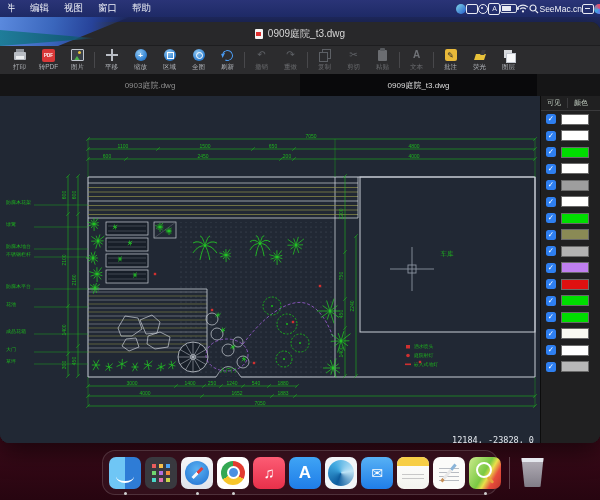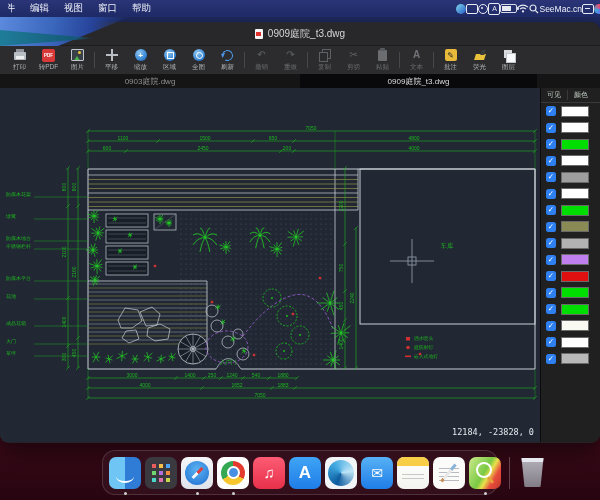--- a/index.html
+++ b/index.html
@@ -74,21 +74,21 @@
   .ipaste::before{content:"";position:absolute;top:-2px;left:2px;width:5px;height:3px;background:#8f949c;border-radius:1px;}
   .inote{width:12px;height:12px;background:#e8b93a;border-radius:2px;display:flex;align-items:center;justify-content:center;}
   .inote::after{content:"✎";font-size:8px;color:#2c2c2e;}
   .imark{width:12px;height:12px;position:relative;}
   .imark::before{content:"";position:absolute;left:1px;top:5px;width:10px;height:6px;background:#e8c23a;transform:skewX(-18deg);}
   .imark::after{content:"";position:absolute;left:7px;top:1px;width:4px;height:5px;background:#3a3a3c;transform:skewX(-18deg);}
   .ilay{position:relative;width:12px;height:12px;}
   .ilay::before{content:"";position:absolute;left:1px;top:1px;width:8px;height:8px;background:#d8dade;}
   .ilay::after{content:"";position:absolute;left:3.5px;top:3.5px;width:8px;height:8px;border:1px solid #c2c7cf;background:#f8f9fa;}
   
-  .tabbar{height:14px;background:#151516;display:flex;font-size:8px;}
+  .tabbar{height:22px;background:#151516;display:flex;font-size:8px;}
   .tab{display:flex;align-items:center;justify-content:center;color:#8f8f8f;}
   .tab1{width:300px;}
   .tab2{width:237px;background:#09090b;color:#dedede;}
   .tabfill{flex:1;}
   
   .content{display:flex;height:354px;}
   .canvas{width:540px;height:354px;background:#212834;position:relative;}
   .sidebar{width:60px;background:#202021;border-left:1px solid #0c0c0c;box-sizing:border-box;font-size:7px;}
   .side-head{height:14px;display:flex;align-items:center;color:#bcc8bc;border-bottom:1px solid #3a3a3c;}
   .side-head span{width:26px;text-align:center;}

